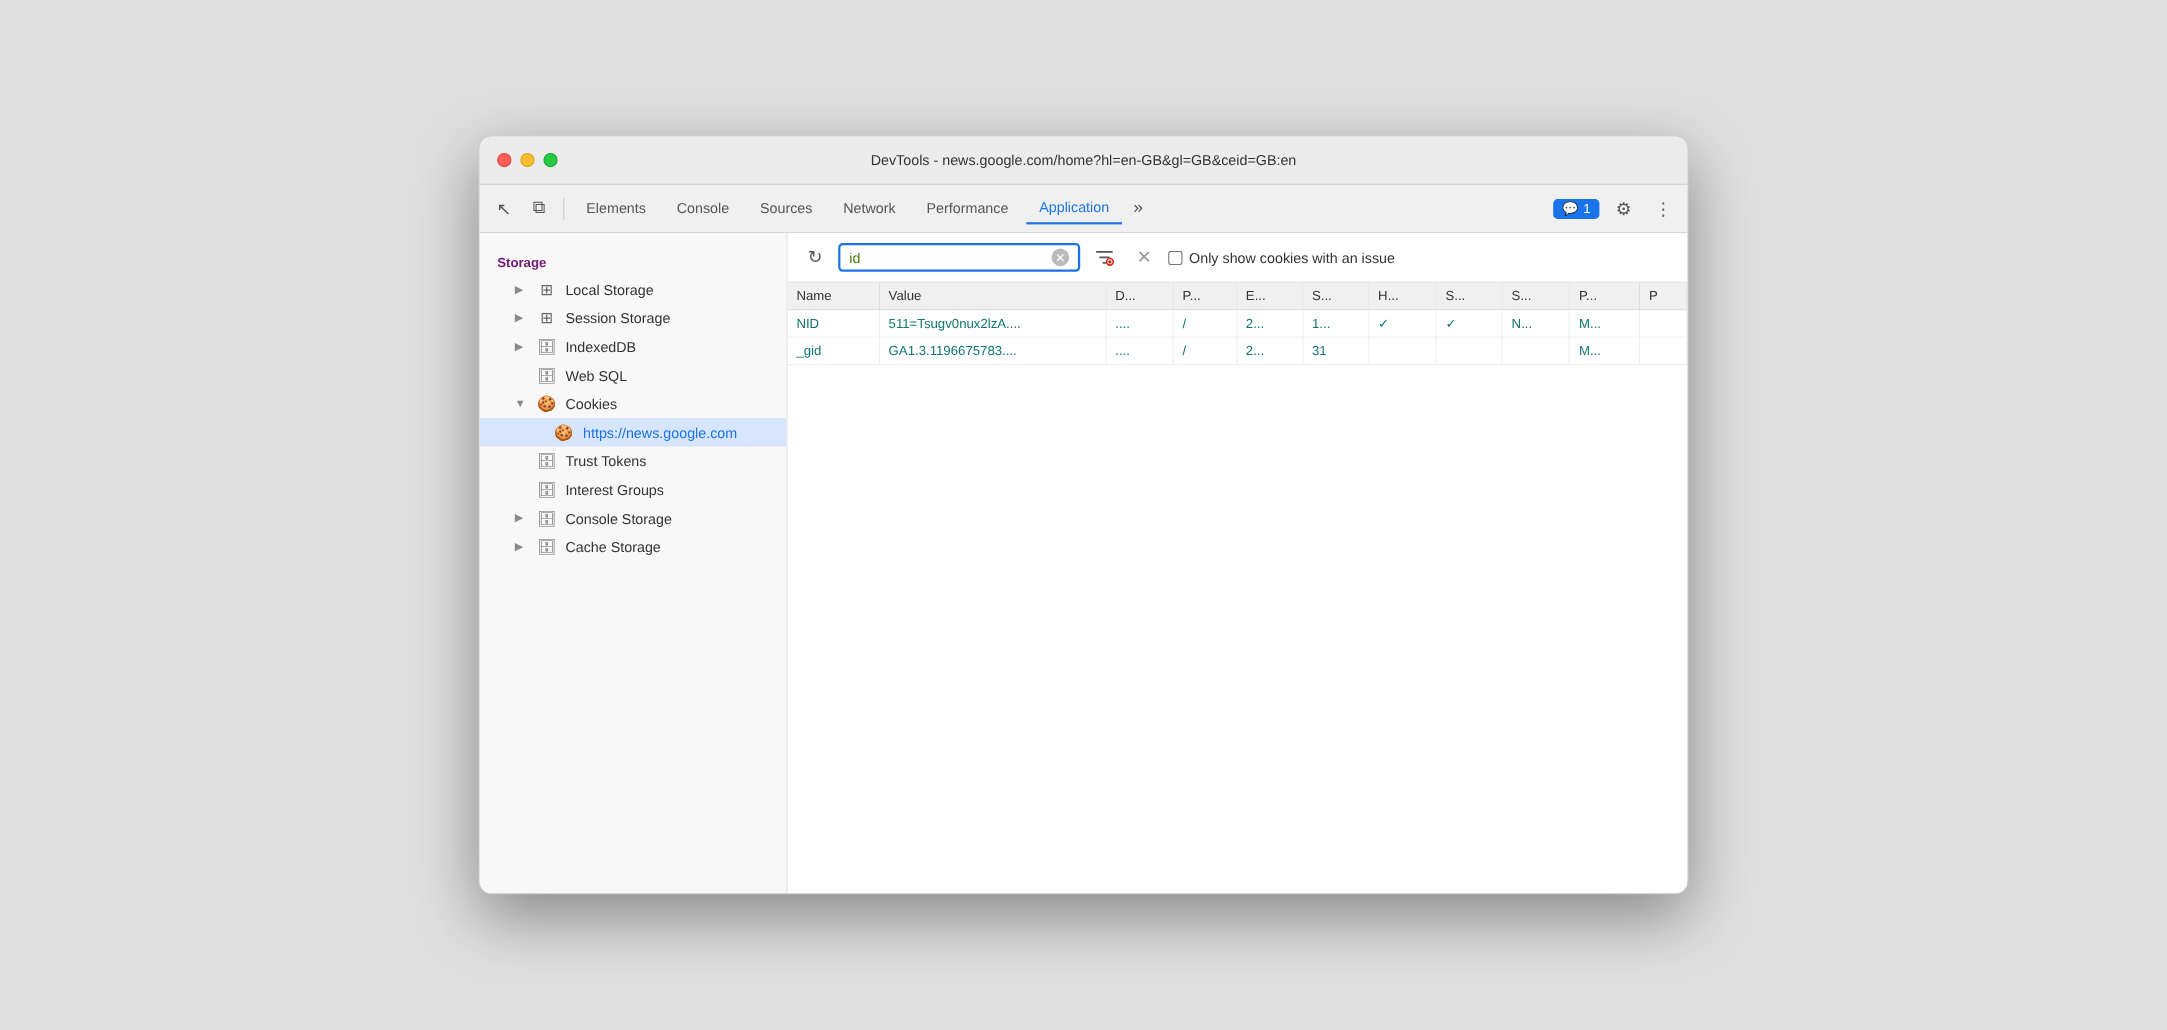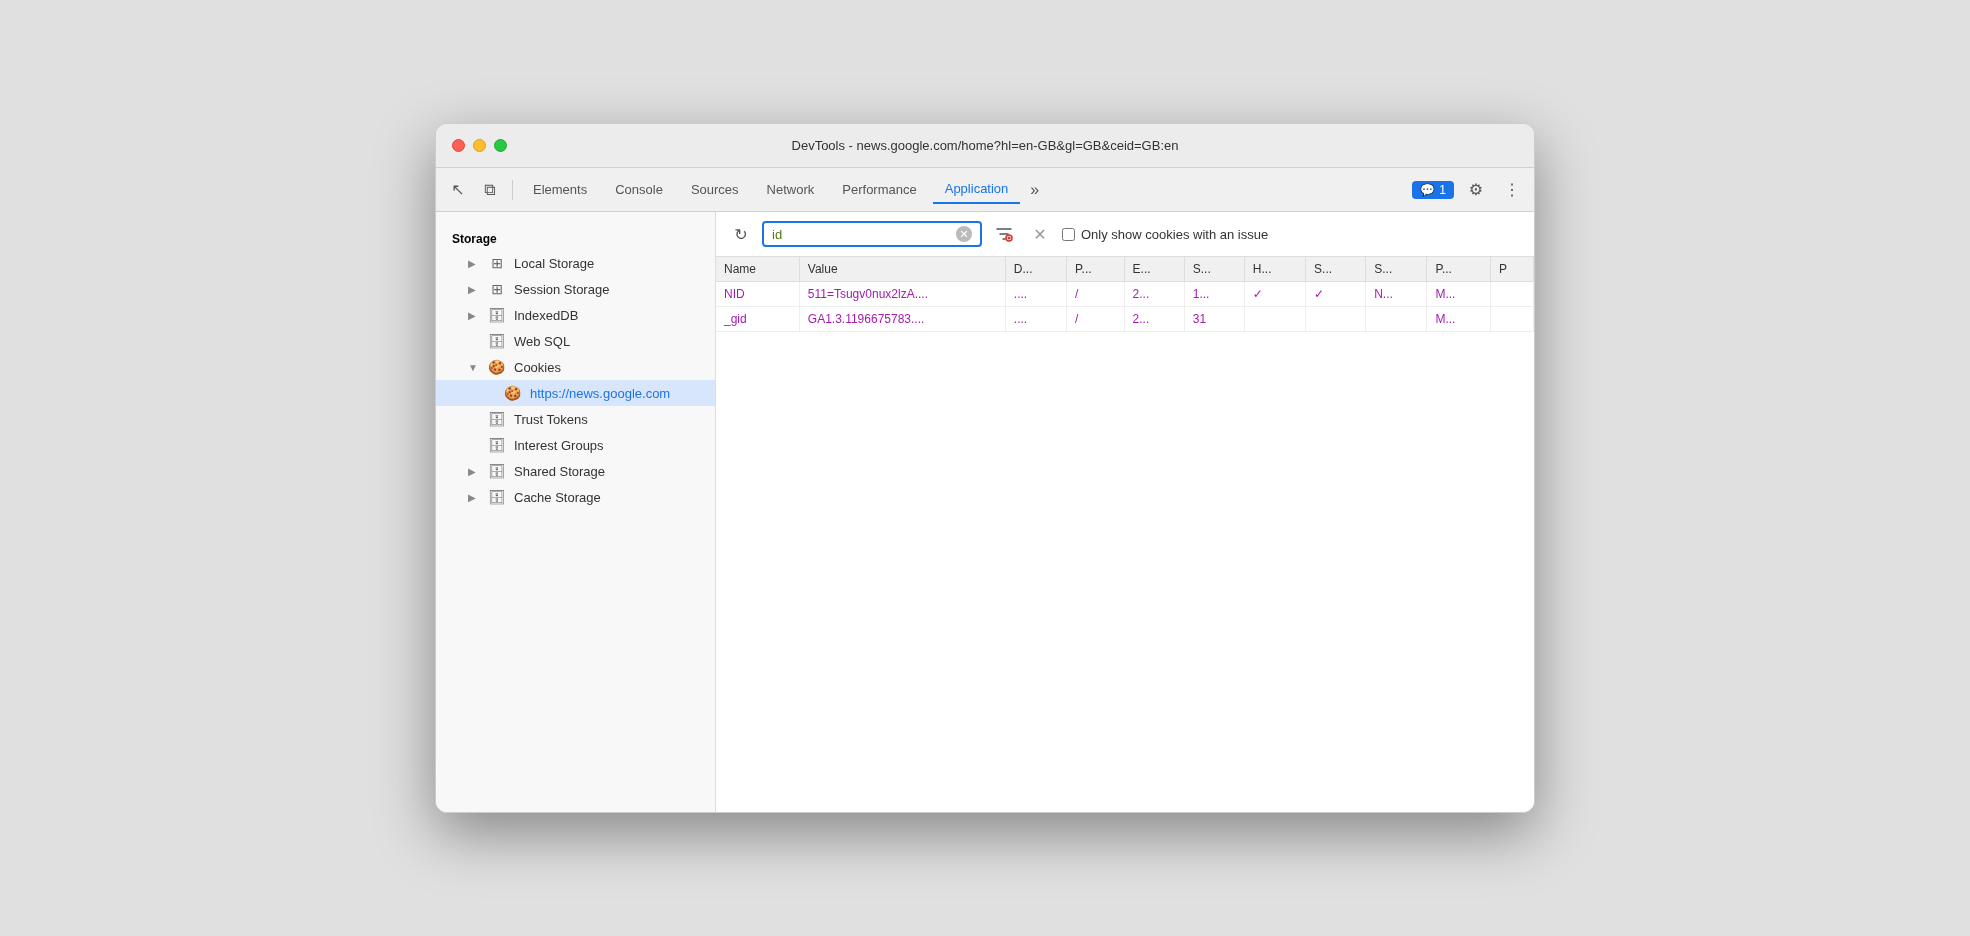--- a/index.html
+++ b/index.html
@@ -120,21 +120,21 @@
       width: 280px;
       background: #f8f8f8;
       border-right: 1px solid #ddd;
       padding: 12px 0;
       overflow-y: auto;
       flex-shrink: 0;
     }
     .sidebar-section-label {
       font-size: 12px;
       font-weight: 600;
-      color: #000000;
+      color: #701a75;
       padding: 8px 16px 4px;
       text-transform: none;
     }
     .sidebar-item {
       display: flex;
       align-items: center;
       padding: 5px 16px;
       font-size: 13px;
       color: #333;
       cursor: pointer;
@@ -254,21 +254,21 @@
       font-weight: 400;
       color: #333;
       white-space: nowrap;
       position: sticky;
       top: 0;
     }
     .cookie-table td {
       border-bottom: 1px solid #eee;
       border-right: 1px solid #eee;
       padding: 5px 8px;
-      color: #a21caf;
+      color: #0f766e;
       white-space: nowrap;
       overflow: hidden;
       text-overflow: ellipsis;
       max-width: 120px;
     }
     .preview-area {
       height: 230px;
       border-top: 1px solid #ddd;
       display: flex;
       align-items: center;
@@ -375,21 +375,21 @@
 
       <div class="sidebar-item indent1">
         <span class="sidebar-chevron" style="opacity:0">▶</span>
         <span class="sidebar-icon">🗄</span>
         <span>Interest Groups</span>
       </div>
 
       <div class="sidebar-item indent1">
         <span class="sidebar-chevron">▶</span>
         <span class="sidebar-icon">🗄</span>
-        <span>Shared Storage</span>
+        <span>Console Storage</span>
       </div>
 
       <div class="sidebar-item indent1">
         <span class="sidebar-chevron">▶</span>
         <span class="sidebar-icon">🗄</span>
         <span>Cache Storage</span>
       </div>
     </div>
 
     <div class="main-panel">

